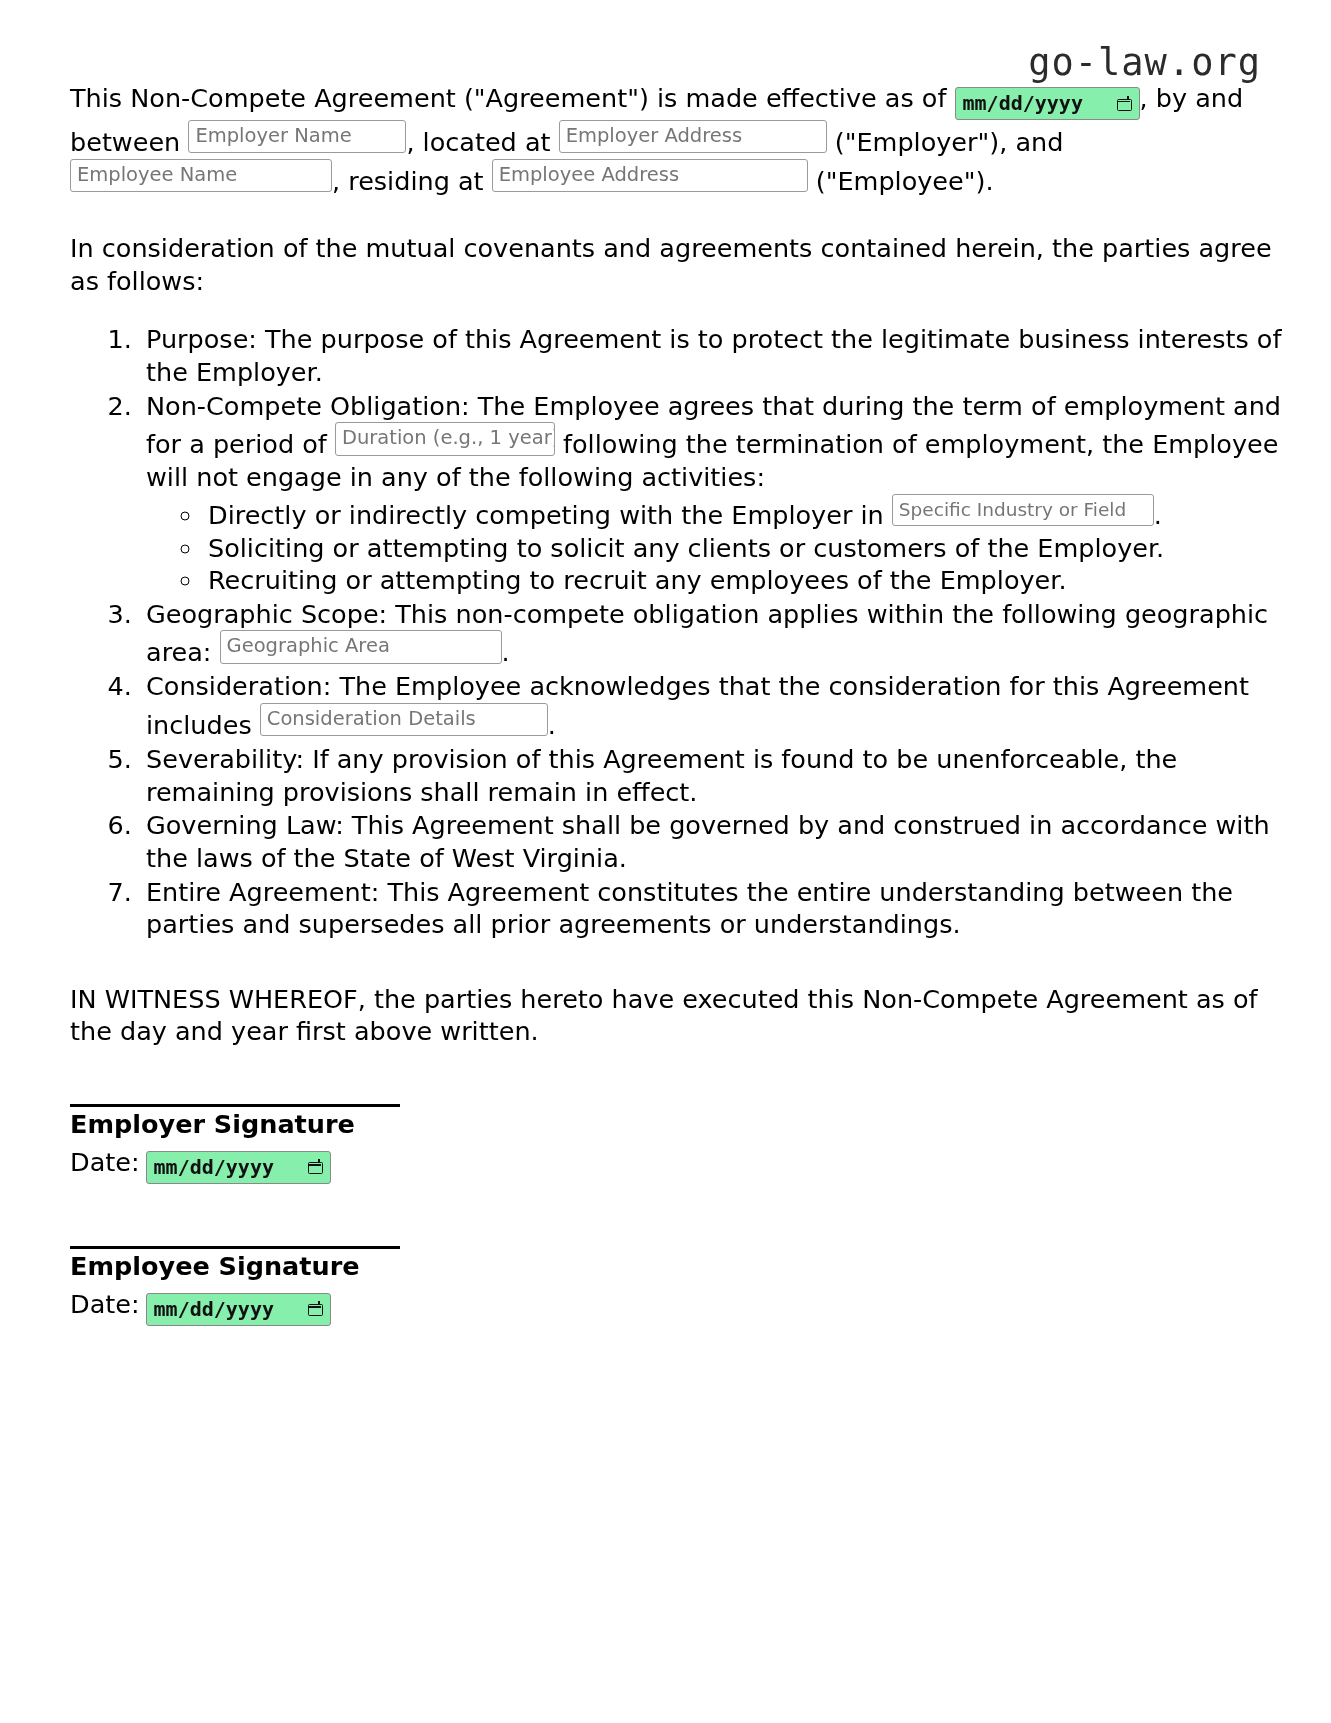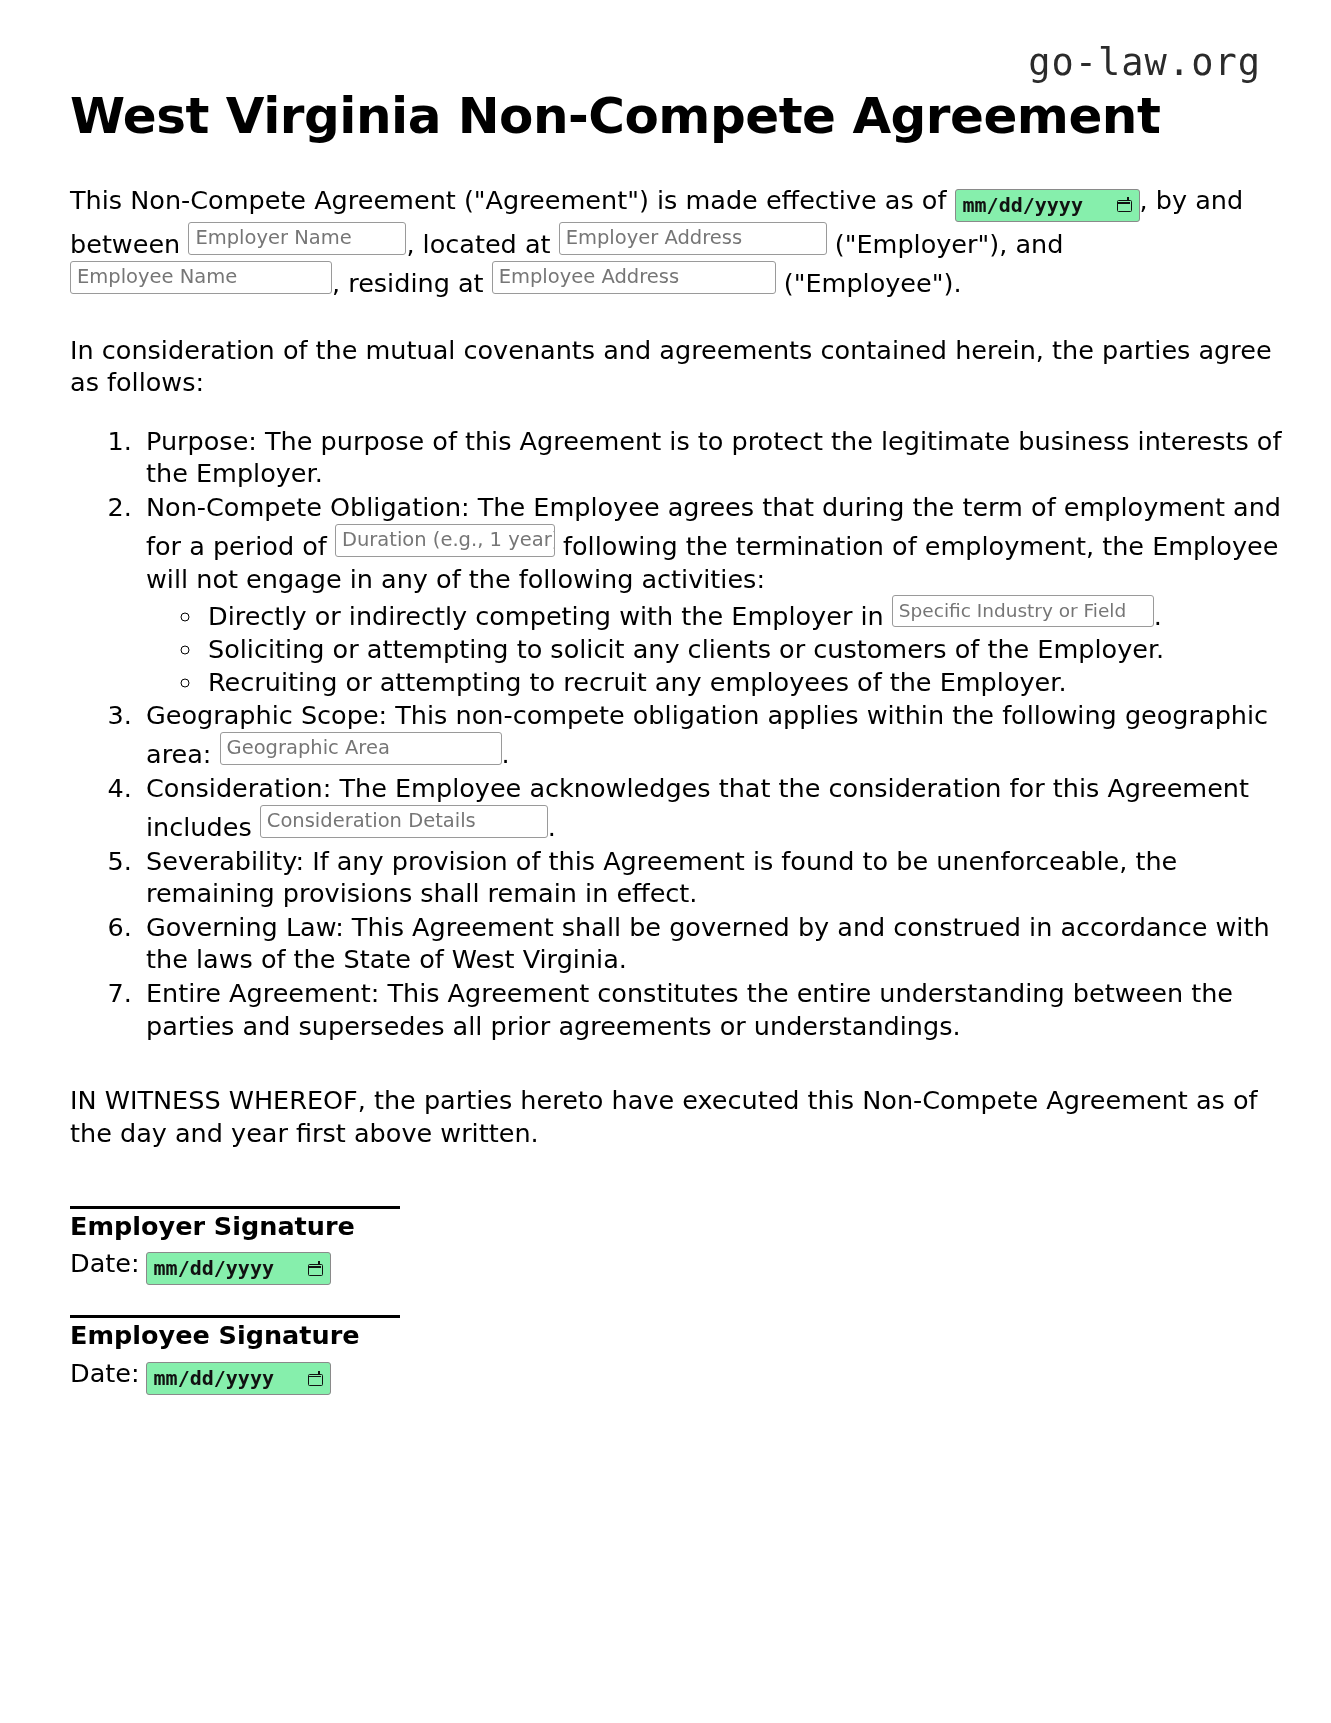--- a/index.html
+++ b/index.html
@@ -58,21 +58,21 @@
     vertical-align: -2px;
     display: inline-block;
     line-height: 1.25;
     white-space: nowrap;
     overflow: hidden;
     box-shadow: 0 0 0 0 transparent;
   }
   .fld.w-employer-name   { width: 218px; }
   .fld.w-employer-addr   { width: 268px; }
   .fld.w-employee-name   { width: 262px; }
-  .fld.w-employee-addr   { width: 284px; }
+  .fld.w-employee-addr   { width: 316px; }
   .fld.w-duration        { width: 220px; }
   .fld.w-industry        { width: 262px; font-size: 18.5px; }
   .fld.w-geo             { width: 282px; }
   .fld.w-consideration   { width: 288px; }
 
   .datefld {
     display: inline-flex;
     align-items: center;
     justify-content: space-between;
     border: 1px solid #8a8a8a;
@@ -134,21 +134,21 @@
     list-style-type: circle;
     margin: 0 0 0 0;
     padding-left: 58px;
     font-size: 25.5px;
     line-height: 1.28;
   }
   ul.sub-list > li { padding-left: 4px; }
 
   
   .sig-block { margin-top: 56px; }
-  .sig-block.second { margin-top: 30px; }
+  .sig-block.second { margin-top: 62px; }
   .sig-rule {
     width: 330px;
     border: 0;
     border-top: 3px solid #000;
     margin: 0 0 2px 0;
   }
   .sig-label {
     font-size: 25.5px;
     font-weight: bold;
     margin: 0;
@@ -161,21 +161,20 @@
   }
   .sig-date-row .dlabel { margin-right: 6px; }
 </style>
 </head>
 <body>
 
 <div class="page">
 
   <div class="watermark">go-law.org</div>
 
-  <h1 class="doc-title">West Virginia Non-Compete Agreement</h1>
 
   <p class="para intro"><span>This Non-Compete Agreement ("Agreement") is made effective as of </span><span class="datefld big">
         <span class="dtxt">mm/dd/yyyy</span>
         <span class="cal-icon">
           <span class="body"></span>
           <span class="topbar"></span>
           <span class="tick"></span>
         </span>
       </span><span>, by and between </span><span class="fld w-employer-name">Employer Name</span><span>, located at </span><span class="fld w-employer-addr">Employer Address</span><span> ("Employer"), and </span><span class="fld w-employee-name">Employee Name</span><span>, residing at </span><span class="fld w-employee-addr">Employee Address</span><span> ("Employee").</span></p>
 

